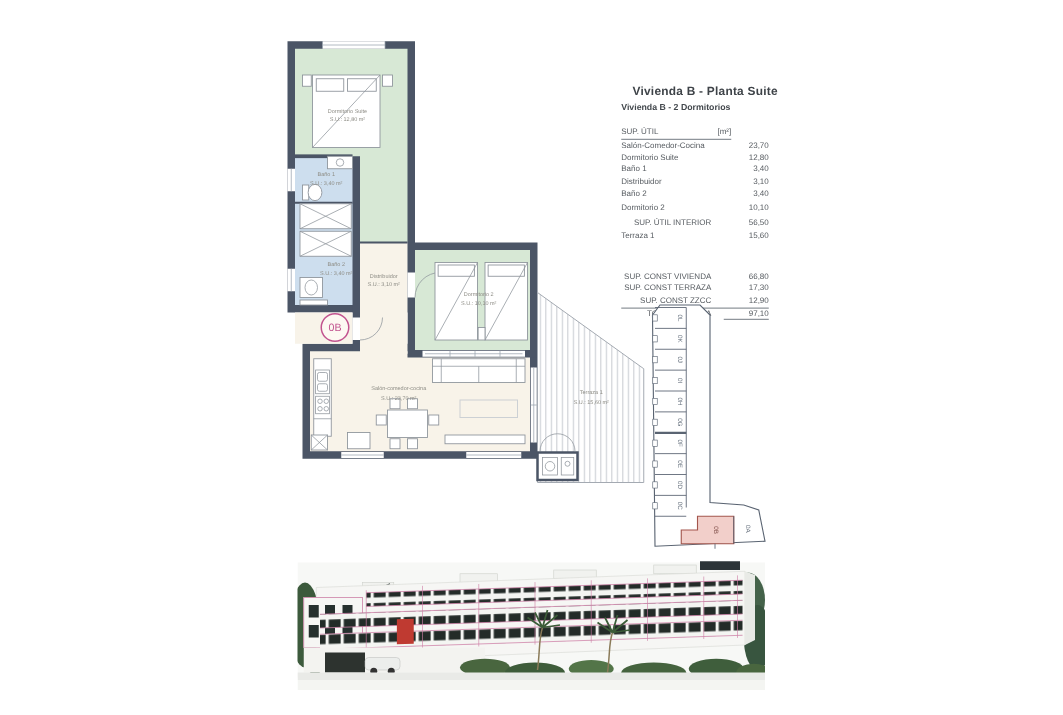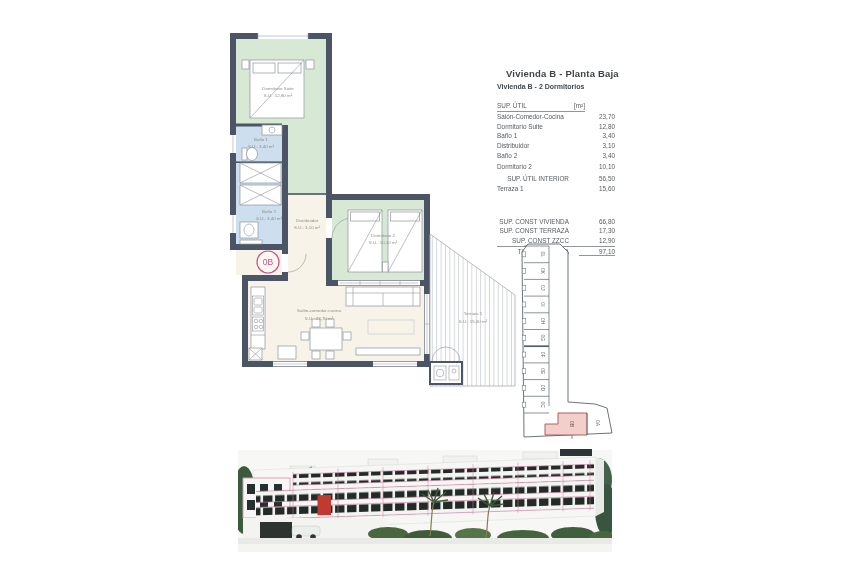--- a/index.html
+++ b/index.html
@@ -197,21 +197,21 @@
     <text class="rlabel" x="94" y="298">S.U.: 23,70 m²</text>
   </g>
 
   <g>
     <circle class="badge-c" cx="43" cy="240" r="11"></circle>
     <text class="badge-t" x="43" y="240" dominant-baseline="central">0B</text>
   </g>
 </svg>
 
 <div id="info" class="abs">
-  <div class="title">Vivienda B - Planta Baja</div>
+  <div class="title">Vivienda B - Planta Suite</div>
   <div class="subtitle">Vivienda B - 2 Dormitorios</div>
   <div class="thead">
     <span>SUP. ÚTIL</span>
     <span>[m²]</span>
   </div>
   <div id="table-rows">
       <div class="trow">
         <span class="tl">Salón-Comedor-Cocina</span>
         <span class="tv">23,70</span>
       </div>

